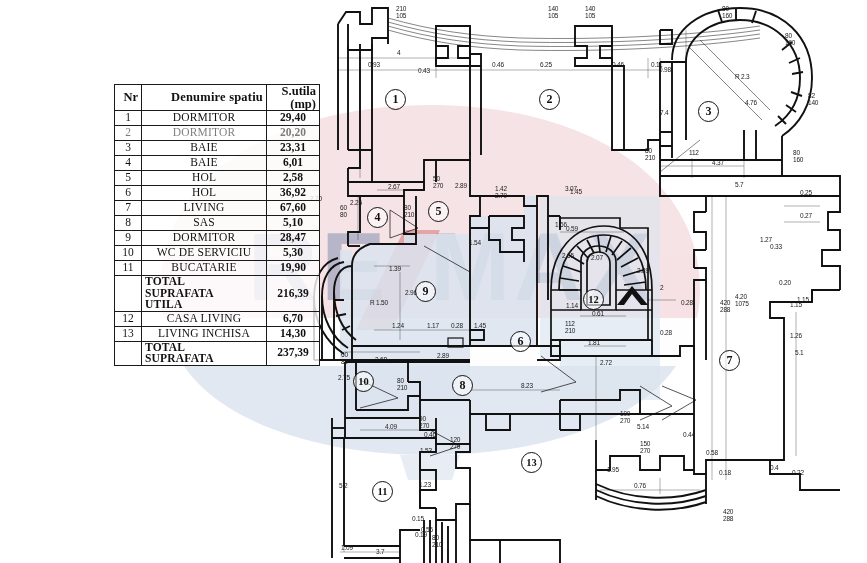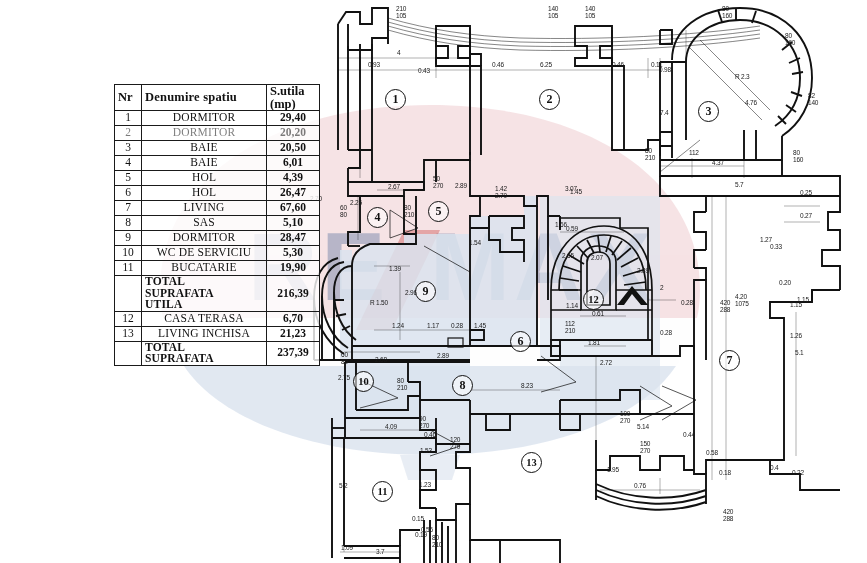--- a/index.html
+++ b/index.html
@@ -16,21 +16,21 @@
   #plan-wrap{position:absolute;left:0;top:0;width:867px;height:563px;z-index:2;}
   #plan-svg{display:block;width:867px;height:563px;}
 
   
   #area-table{position:absolute;left:114px;top:84px;z-index:5;
               border-collapse:collapse;background:rgba(255,255,255,0.80);
               font-family:"Liberation Serif",serif;}
   #area-table td,#area-table th{
       border:1px solid #1a1a1a;padding:0 3px;line-height:1.0;
       font-size:11.5px;color:#111;background:transparent;}
-  #area-table th{font-weight:bold;text-align:left;font-size:12.5px;}
+  #area-table th{font-weight:bold;text-align:right;font-size:12.5px;}
   .c-nr{width:20px;text-align:center;font-size:11px;}
   .c-name{width:118px;text-align:center;letter-spacing:.2px;}
   .c-val{width:46px;text-align:center;font-weight:bold;}
   tr.r-row td{height:14px;}
   td.total-cell{font-weight:bold;text-align:left;line-height:1.25;}
   .blank{border-left:1px solid #1a1a1a;border-right:1px solid #1a1a1a;}
   .faded{opacity:.55;}
 
   
   .room-num{position:absolute;z-index:4;width:19px;height:19px;
@@ -385,36 +385,36 @@
         <td class="c-val">29,40</td>
       </tr>
       <tr class="r-row faded">
         <td class="c-nr">2</td>
         <td class="c-name">DORMITOR</td>
         <td class="c-val">20,20</td>
       </tr>
       <tr class="r-row">
         <td class="c-nr">3</td>
         <td class="c-name">BAIE</td>
-        <td class="c-val">20,50</td>
+        <td class="c-val">23,31</td>
       </tr>
       <tr class="r-row">
         <td class="c-nr">4</td>
         <td class="c-name">BAIE</td>
         <td class="c-val">6,01</td>
       </tr>
       <tr class="r-row">
         <td class="c-nr">5</td>
         <td class="c-name">HOL</td>
-        <td class="c-val">4,39</td>
+        <td class="c-val">2,58</td>
       </tr>
       <tr class="r-row">
         <td class="c-nr">6</td>
         <td class="c-name">HOL</td>
-        <td class="c-val">26,47</td>
+        <td class="c-val">36,92</td>
       </tr>
       <tr class="r-row">
         <td class="c-nr">7</td>
         <td class="c-name">LIVING</td>
         <td class="c-val">67,60</td>
       </tr>
       <tr class="r-row">
         <td class="c-nr">8</td>
         <td class="c-name">SAS</td>
         <td class="c-val">5,10</td>
@@ -434,27 +434,27 @@
         <td class="c-name">BUCATARIE</td>
         <td class="c-val">19,90</td>
       </tr>
       <tr>
         <td class="c-nr blank"></td>
         <td class="c-name total-cell">TOTAL<br>SUPRAFATA<br>UTILA</td>
         <td class="c-val">216,39</td>
       </tr>
       <tr class="r-row">
         <td class="c-nr">12</td>
-        <td class="c-name">CASA TERASA</td>
+        <td class="c-name">CASA LIVING</td>
         <td class="c-val">6,70</td>
       </tr>
       <tr class="r-row">
         <td class="c-nr">13</td>
         <td class="c-name">LIVING INCHISA</td>
-        <td class="c-val">21,23</td>
+        <td class="c-val">14,30</td>
       </tr>
       <tr>
         <td class="c-nr blank"></td>
         <td class="c-name total-cell">TOTAL<br>SUPRAFATA</td>
         <td class="c-val">237,39</td>
       </tr>
     </tbody>
   </table>
 
   <div id="overlay">

